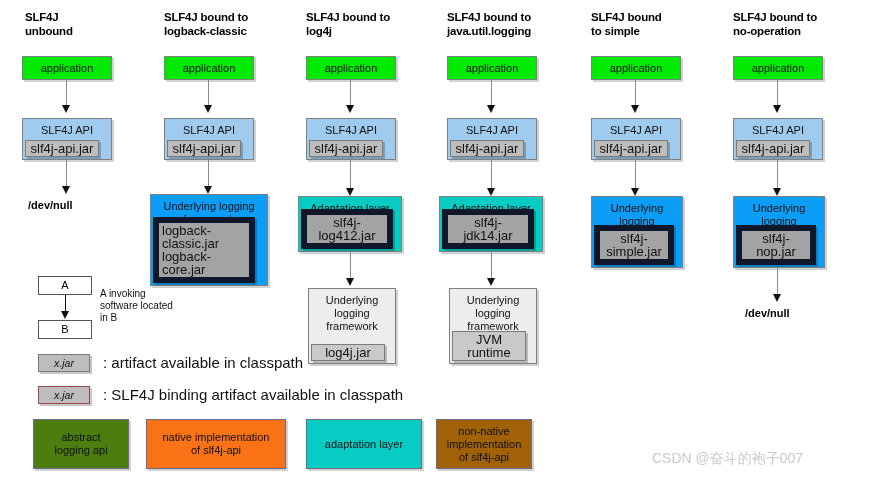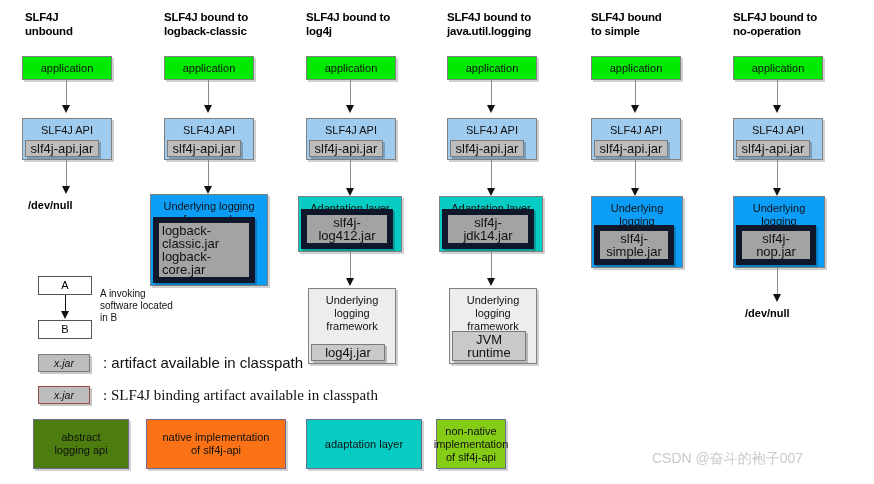--- a/index.html
+++ b/index.html
@@ -309,26 +309,26 @@
   <div class="arrow-head" style="left:61px; top:311px;"></div>
   <div class="legend-box" style="left:38px; top:320px; width:54px; height:19px;">B</div>
   <div class="legend-text" style="left:100px; top:288px;">A invoking
 software located
 in B</div>
 
   <div class="legend-chip" style="left:38px; top:354px; width:52px; height:18px;">x.jar</div>
   <div class="legend-desc" style="left:103px; top:356px;">: artifact available in classpath</div>
 
   <div class="legend-chip binding" style="left:38px; top:386px; width:52px; height:18px;">x.jar</div>
-  <div class="legend-desc" style="left:103px; top:388px;font-family:Liberation Serif, serif;">: SLF4J binding artifact available in classpath</div>
+  <div class="legend-desc" style="left:103px; top:388px;">: SLF4J binding artifact available in classpath</div>
 
   <div class="swatch" style="left:33px; top:419px; width:96px; height:50px; background:#4d7c0f;">abstract
 logging api</div>
   <div class="swatch" style="left:146px; top:419px; width:140px; height:50px; background:#f97316;">native implementation
 of slf4j-api</div>
   <div class="swatch" style="left:306px; top:419px; width:116px; height:50px; background:#06ccc4;">adaptation layer</div>
-  <div class="swatch" style="left:436px; top:419px; width:70px; height:50px; background:#84cc16;">non-native
+  <div class="swatch" style="left:436px; top:419px; width:96px; height:50px; background:#a16207;">non-native
 implementation
 of slf4j-api</div>
 
   <div class="watermark" style="left:652px; top:450px;">CSDN @奋斗的袍子007</div>
 
 </div>
 
 </body></html>

